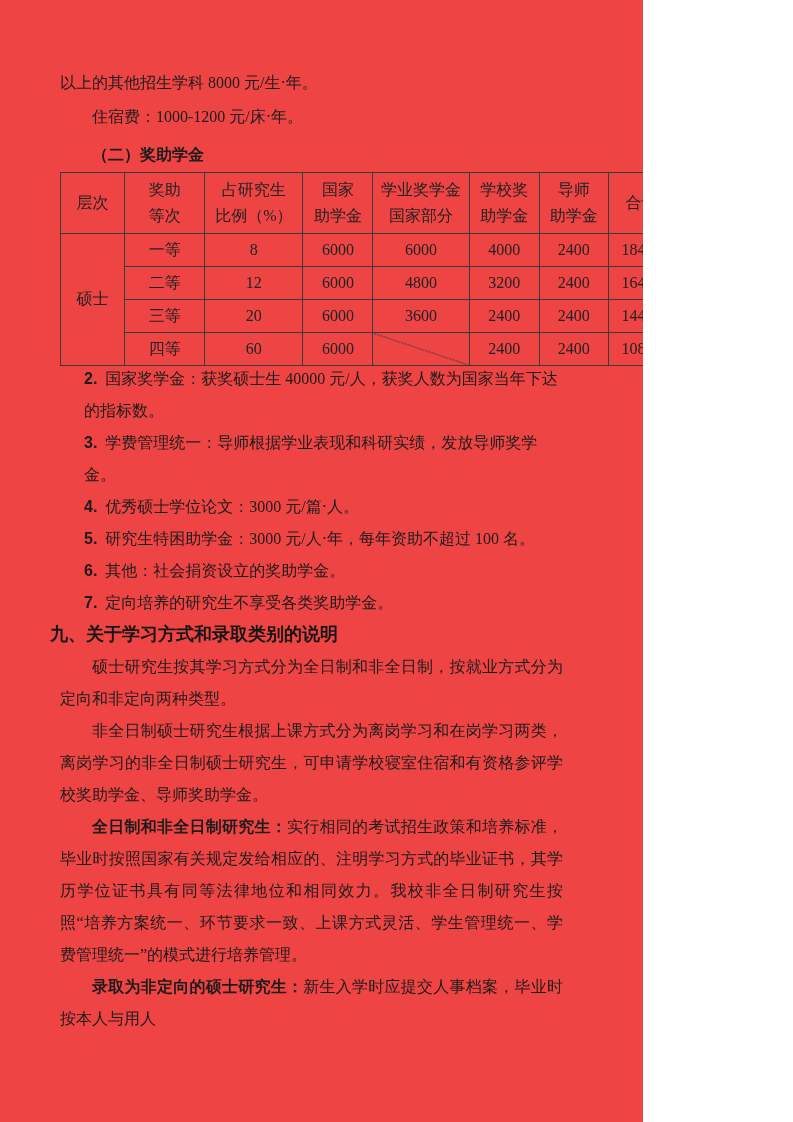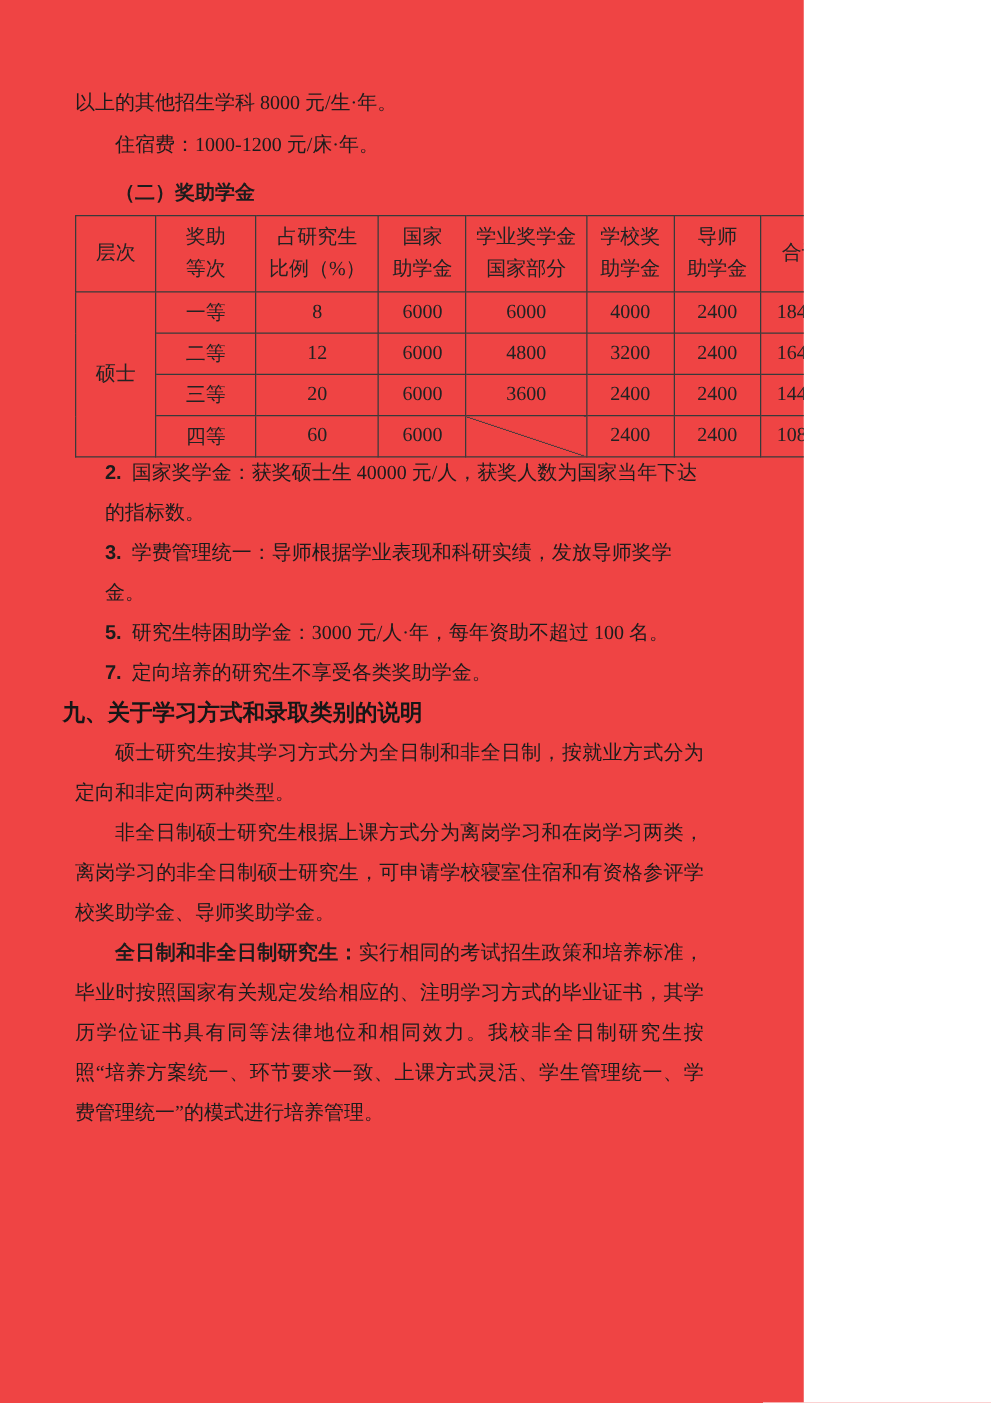--- a/index.html
+++ b/index.html
@@ -146,22 +146,25 @@
         <td class="diag"></td>
         <td>2400</td>
         <td>2400</td>
         <td>10800</td>
       </tr>
     </tbody>
   </table>
 
   <p class="item first"><span class="num">2.</span><span class="lead">国家奖学金：</span><span>获奖硕士生 40000 元/人，获奖人数为国家当年下达的指标数。</span></p>
   <p class="item"><span class="num">3.</span><span class="lead">学费管理统一：</span><span>导师根据学业表现和科研实绩，发放导师奖学金。</span></p>
+  <p class="item"><span class="num">4.</span><span class="lead">优秀硕士学位论文：</span><span>3000 元/篇·人。</span></p>
   <p class="item"><span class="num">5.</span><span class="lead">研究生特困助学金：</span><span>3000 元/人·年，每年资助不超过 100 名。</span></p>
+  <p class="item"><span class="num">6.</span><span class="lead">其他：</span><span>社会捐资设立的奖助学金。</span></p>
   <p class="item"><span class="num">7.</span><span class="lead">定向培养的研究生不享受各类奖助学金。</span><span></span></p>
 
   <p class="section-heading">九、关于学习方式和录取类别的说明</p>
 
   <p class="para firstp"><span class="lead"></span><span>硕士研究生按其学习方式分为全日制和非全日制，按就业方式分为定向和非定向两种类型。</span></p>
   <p class="para"><span class="lead"></span><span>非全日制硕士研究生根据上课方式分为离岗学习和在岗学习两类，离岗学习的非全日制硕士研究生，可申请学校寝室住宿和有资格参评学校奖助学金、导师奖助学金。</span></p>
   <p class="para"><span class="lead">全日制和非全日制研究生：</span><span>实行相同的考试招生政策和培养标准，毕业时按照国家有关规定发给相应的、注明学习方式的毕业证书，其学历学位证书具有同等法律地位和相同效力。我校非全日制研究生按照“培养方案统一、环节要求一致、上课方式灵活、学生管理统一、学费管理统一”的模式进行培养管理。</span></p>
+  <p class="para"><span class="lead">录取为非定向的硕士研究生：</span><span>新生入学时应提交人事档案，毕业时按本人与用人</span></p>
 
 </div>
 
 </body></html>

